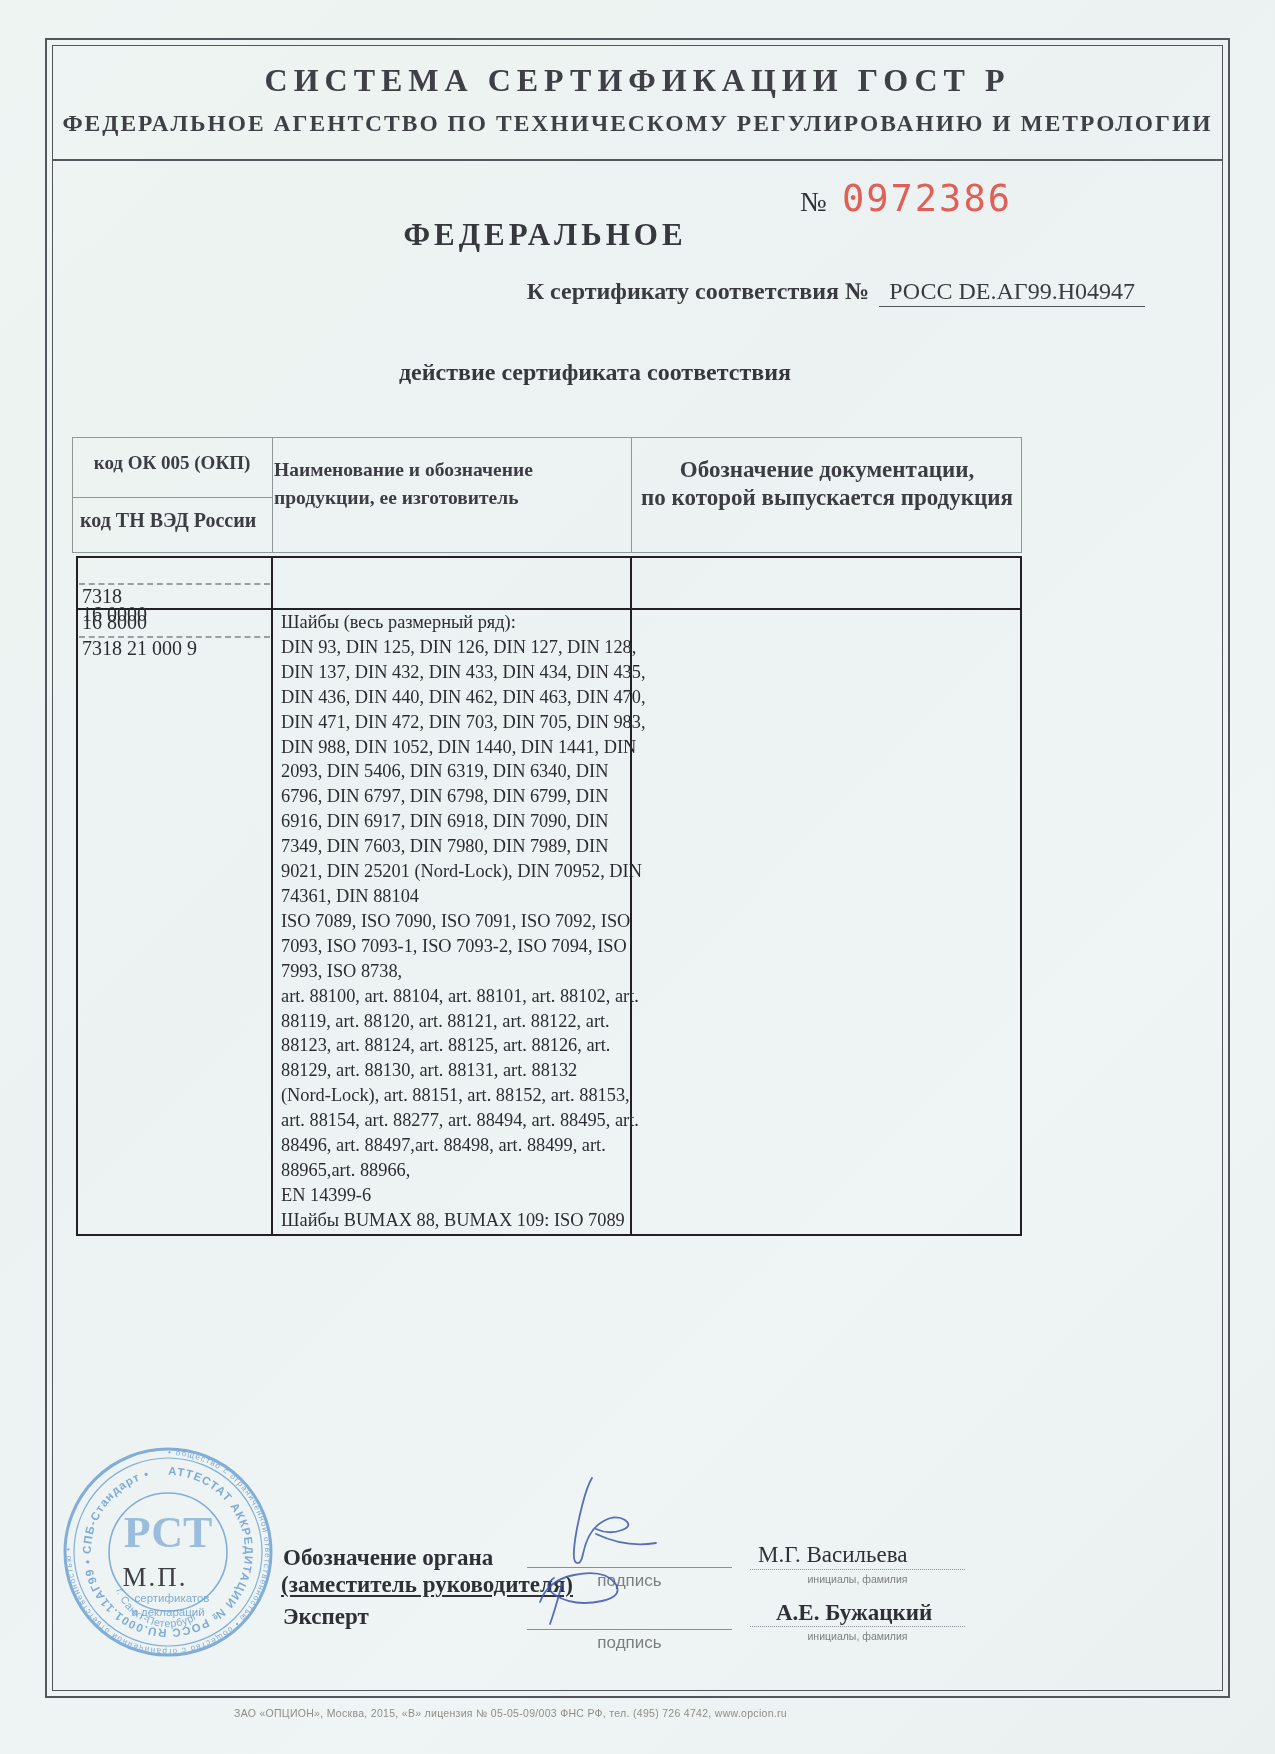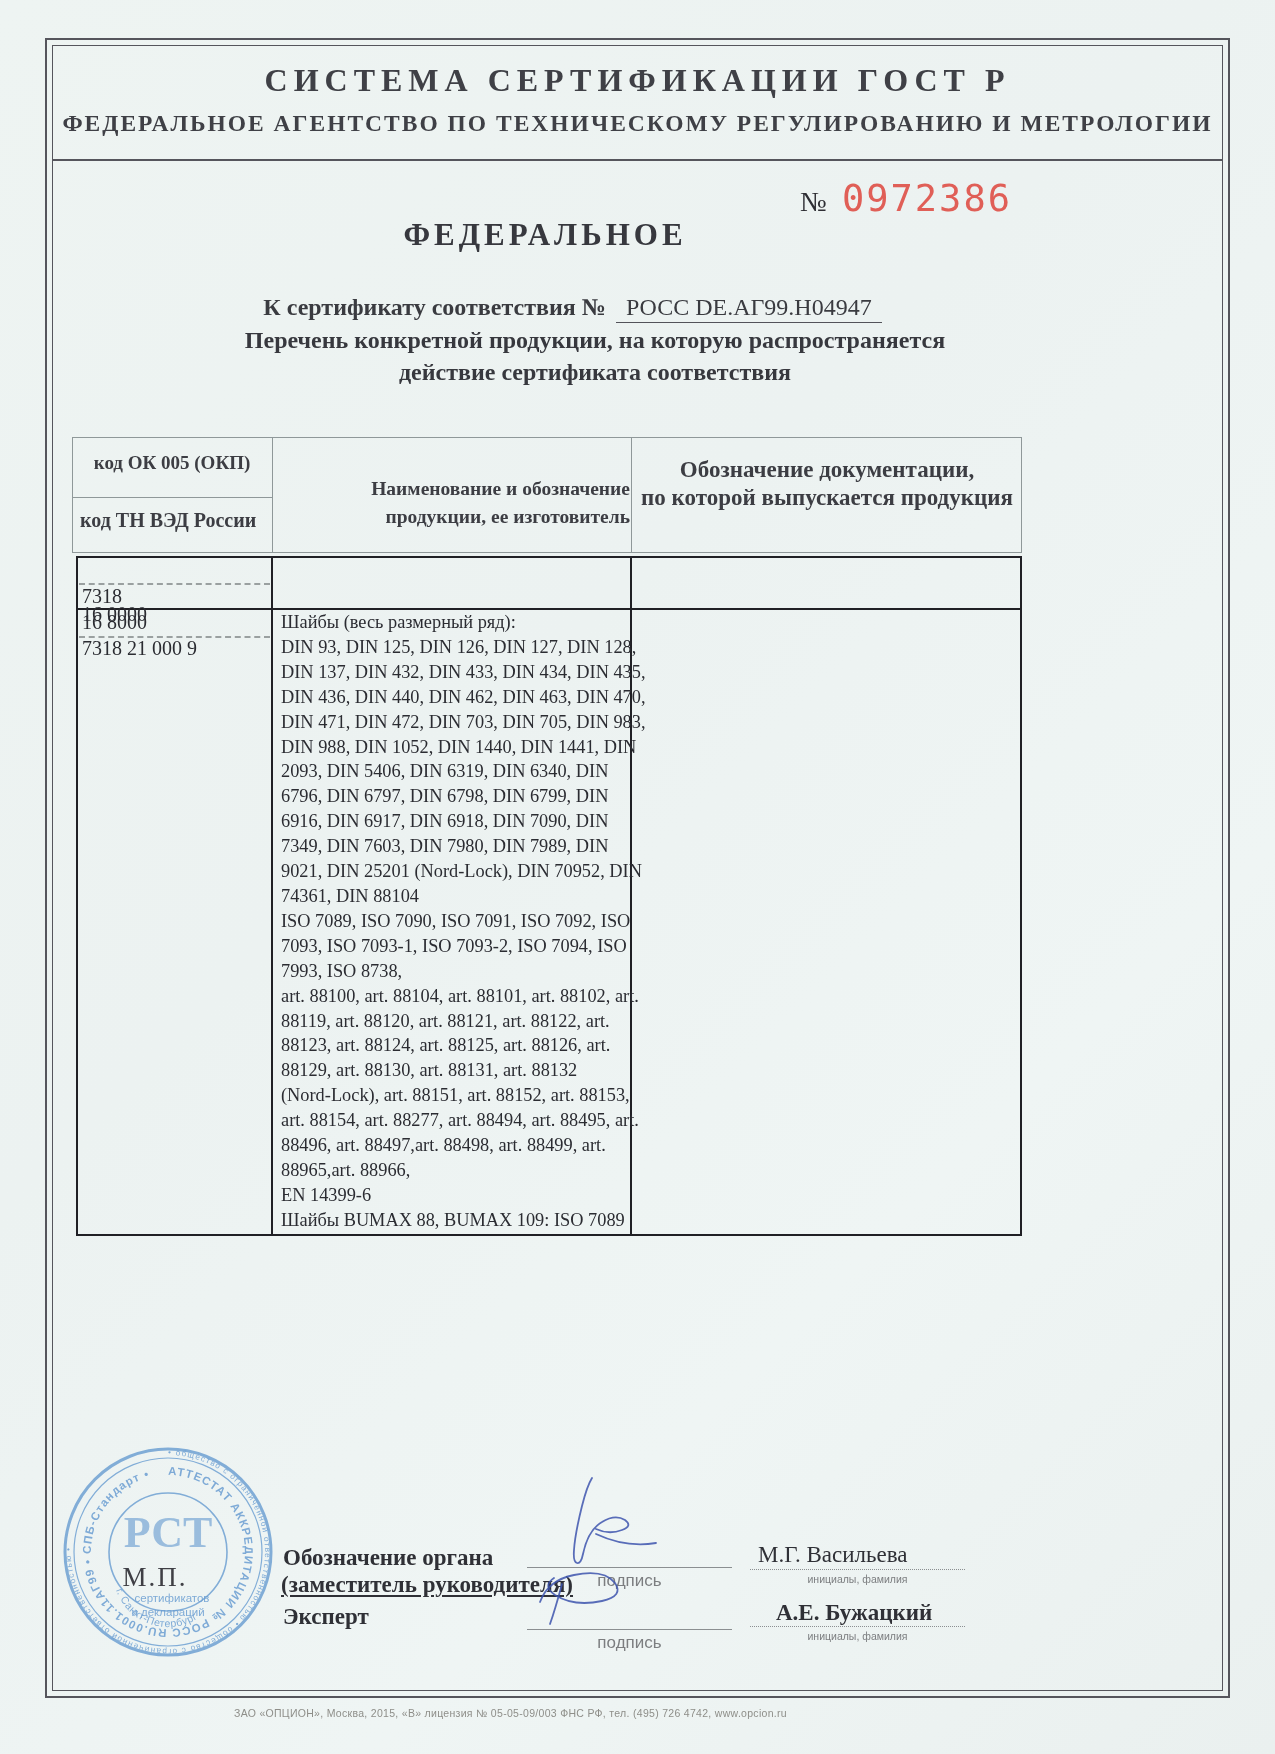--- a/index.html
+++ b/index.html
@@ -16,35 +16,35 @@
   }
   .abs{position:absolute;}
   .frame-outer{left:45px;top:38px;width:1185px;height:1660px;border:2px solid #55555c;box-sizing:border-box;}
   .frame-inner{left:52px;top:45px;width:1171px;height:1646px;border:1px solid #55555c;box-sizing:border-box;}
   .hdr-sep{left:53px;top:159px;width:1169px;height:0;border-top:2px solid #55555c;}
   .title1{left:53px;top:62px;width:1169px;text-align:center;font-weight:700;font-size:32px;letter-spacing:6px;color:#3f4046;}
   .title2{left:53px;top:110px;width:1169px;text-align:center;font-weight:700;font-size:23.5px;letter-spacing:2px;color:#3f4046;}
   .serial-label{left:800px;top:186px;font-size:28px;color:#2e2e34;}
   .serial-value{left:842px;top:177px;font-family:"DejaVu Sans Mono",monospace;font-size:37px;letter-spacing:2px;color:#e05f57;font-weight:400;}
   .doc-title{left:0;top:217px;width:1090px;text-align:center;font-weight:700;font-size:31px;letter-spacing:4px;color:#37383e;}
-  .cert-line{left:0;top:294px;width:1145px;text-align:center;font-size:24px;color:#3a3b40;}
+  .cert-line{left:0;top:278px;width:1145px;text-align:right;font-size:24px;color:#3a3b40;}
   .cert-line .prefix{font-weight:700;}
   .cert-line .num{font-weight:400;border-bottom:1.5px solid #53535a;padding:0 10px 2px 10px;margin-left:10px;}
   .subtitle{left:0;width:1190px;text-align:center;font-weight:700;font-size:24px;color:#37383e;}
   .sub1{top:327px;}
   .sub2{top:359px;}
 
   
   .thead-box{left:72px;top:437px;width:950px;height:116px;border:1.5px solid #8f9899;box-sizing:border-box;}
   .thead-v1{left:272px;top:437px;width:0;height:116px;border-left:1.5px solid #8f9899;}
   .thead-v2{left:631px;top:437px;width:0;height:116px;border-left:1.5px solid #8f9899;}
   .thead-h1{left:72px;top:497px;width:200px;height:0;border-top:1.5px solid #8f9899;}
   .th-c1a{left:74px;top:452px;width:196px;text-align:center;font-weight:700;font-size:19px;color:#3c3d43;}
   .th-c1b{left:80px;top:509px;width:190px;text-align:left;font-weight:700;font-size:20px;color:#3c3d43;}
-  .th-c2{left:274px;top:456px;width:356px;text-align:right;font-weight:700;font-size:19.5px;line-height:28px;white-space:pre-line;color:#3c3d43;margin-top:19px;}
+  .th-c2{left:274px;top:456px;width:356px;text-align:left;font-weight:700;font-size:19.5px;line-height:28px;white-space:pre-line;color:#3c3d43;}
   .th-c3{left:633px;top:456px;width:388px;text-align:center;font-weight:700;font-size:23px;line-height:28px;white-space:pre-line;color:#3c3d43;}
 
   
   .tbody-box{left:76px;top:556px;width:946px;height:680px;border:2px solid #202025;box-sizing:border-box;}
   .tb-v1{left:271px;top:556px;width:0;height:680px;border-left:2px solid #202025;}
   .tb-v2{left:630px;top:556px;width:0;height:680px;border-left:2px solid #202025;}
   .tb-h1{left:76px;top:608px;width:946px;height:0;border-top:2px solid #202025;}
   .dash1{left:79px;top:583px;width:191px;height:0;border-top:2px dashed #9aa0a0;}
   .dash2{left:79px;top:636px;width:191px;height:0;border-top:2px dashed #9aa0a0;}
   .cell{font-size:20px;color:#2b2c32;white-space:nowrap;}
@@ -93,21 +93,20 @@
 
   <div class="abs serial-label">№</div>
   <div class="abs serial-value">0972386</div>
 
   <div class="abs doc-title">ФЕДЕРАЛЬНОЕ</div>
 
   <div class="abs cert-line">
     <span class="prefix">К сертификату соответствия №</span><span class="num">РОСС DE.АГ99.Н04947</span>
   </div>
 
-  <div class="abs subtitle sub1">Перечень конкретной продукции,  на которую распространяется</div>
   <div class="abs subtitle sub2">действие сертификата соответствия</div>
 
   <div class="abs thead-box"></div>
   <div class="abs thead-v1"></div>
   <div class="abs thead-v2"></div>
   <div class="abs thead-h1"></div>
   <div class="abs th-c1a">код ОК 005 (ОКП)</div>
   <div class="abs th-c1b">код ТН ВЭД России</div>
   <div class="abs th-c2">Наименование и обозначение
 продукции, ее изготовитель</div>

